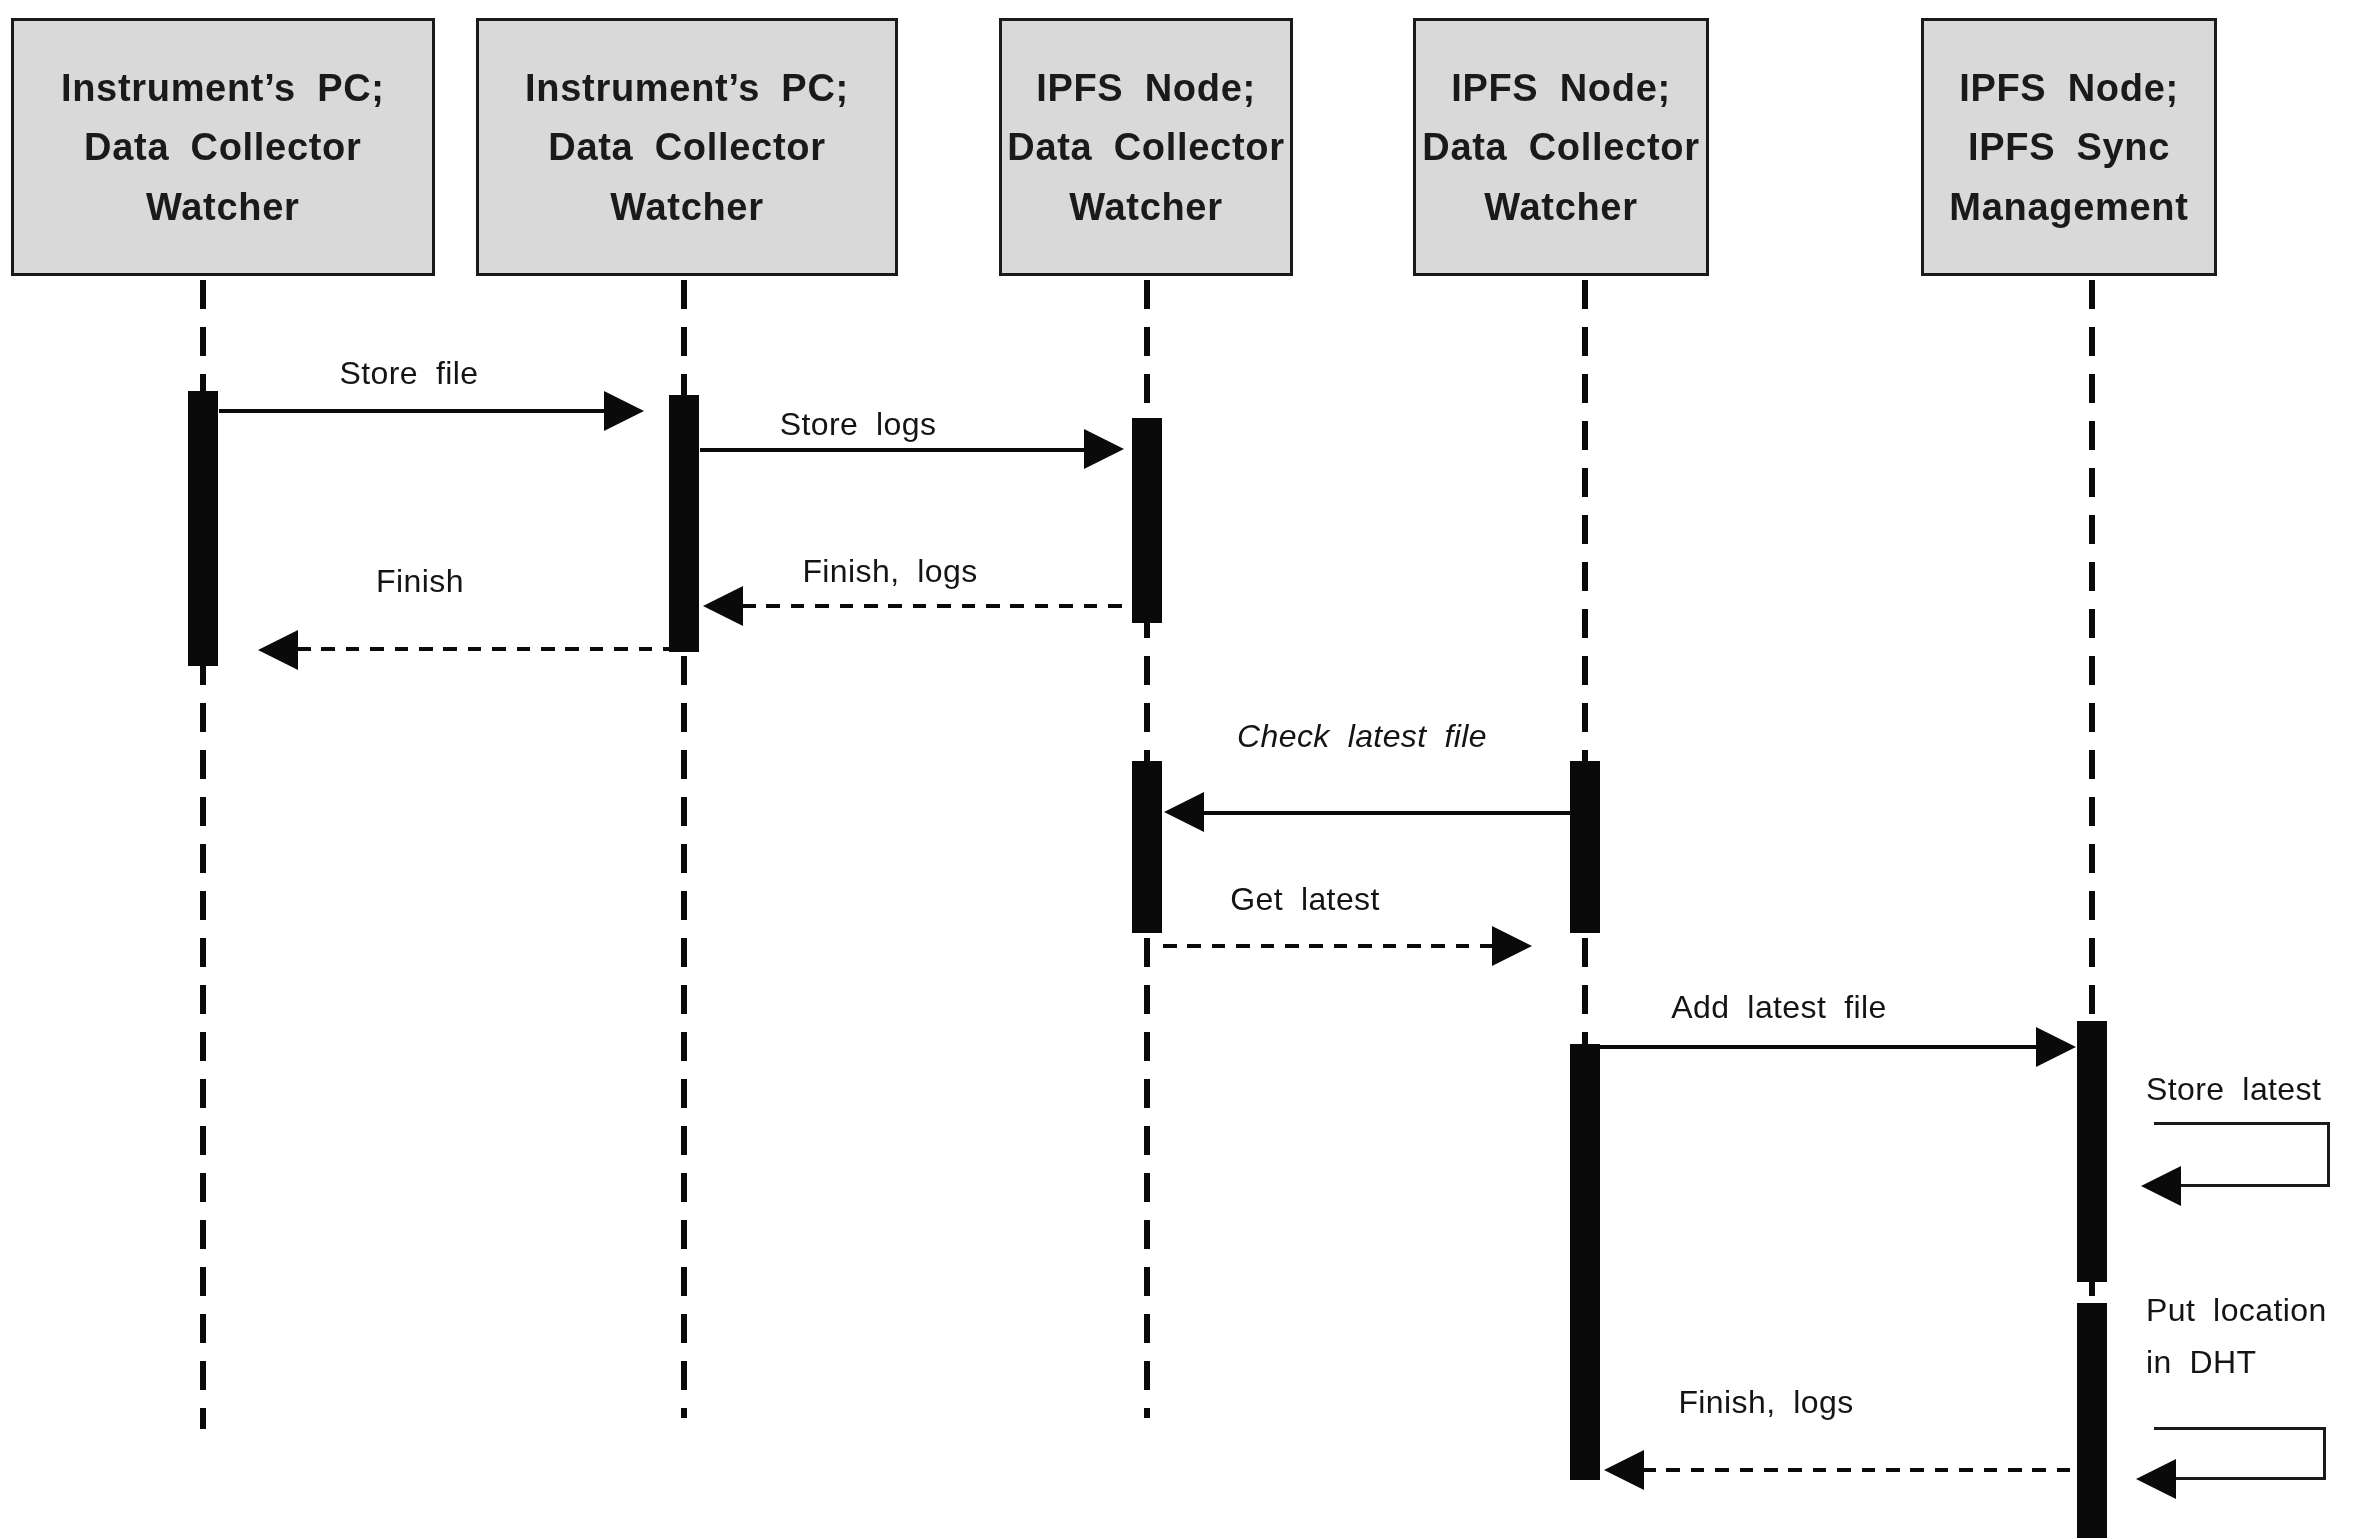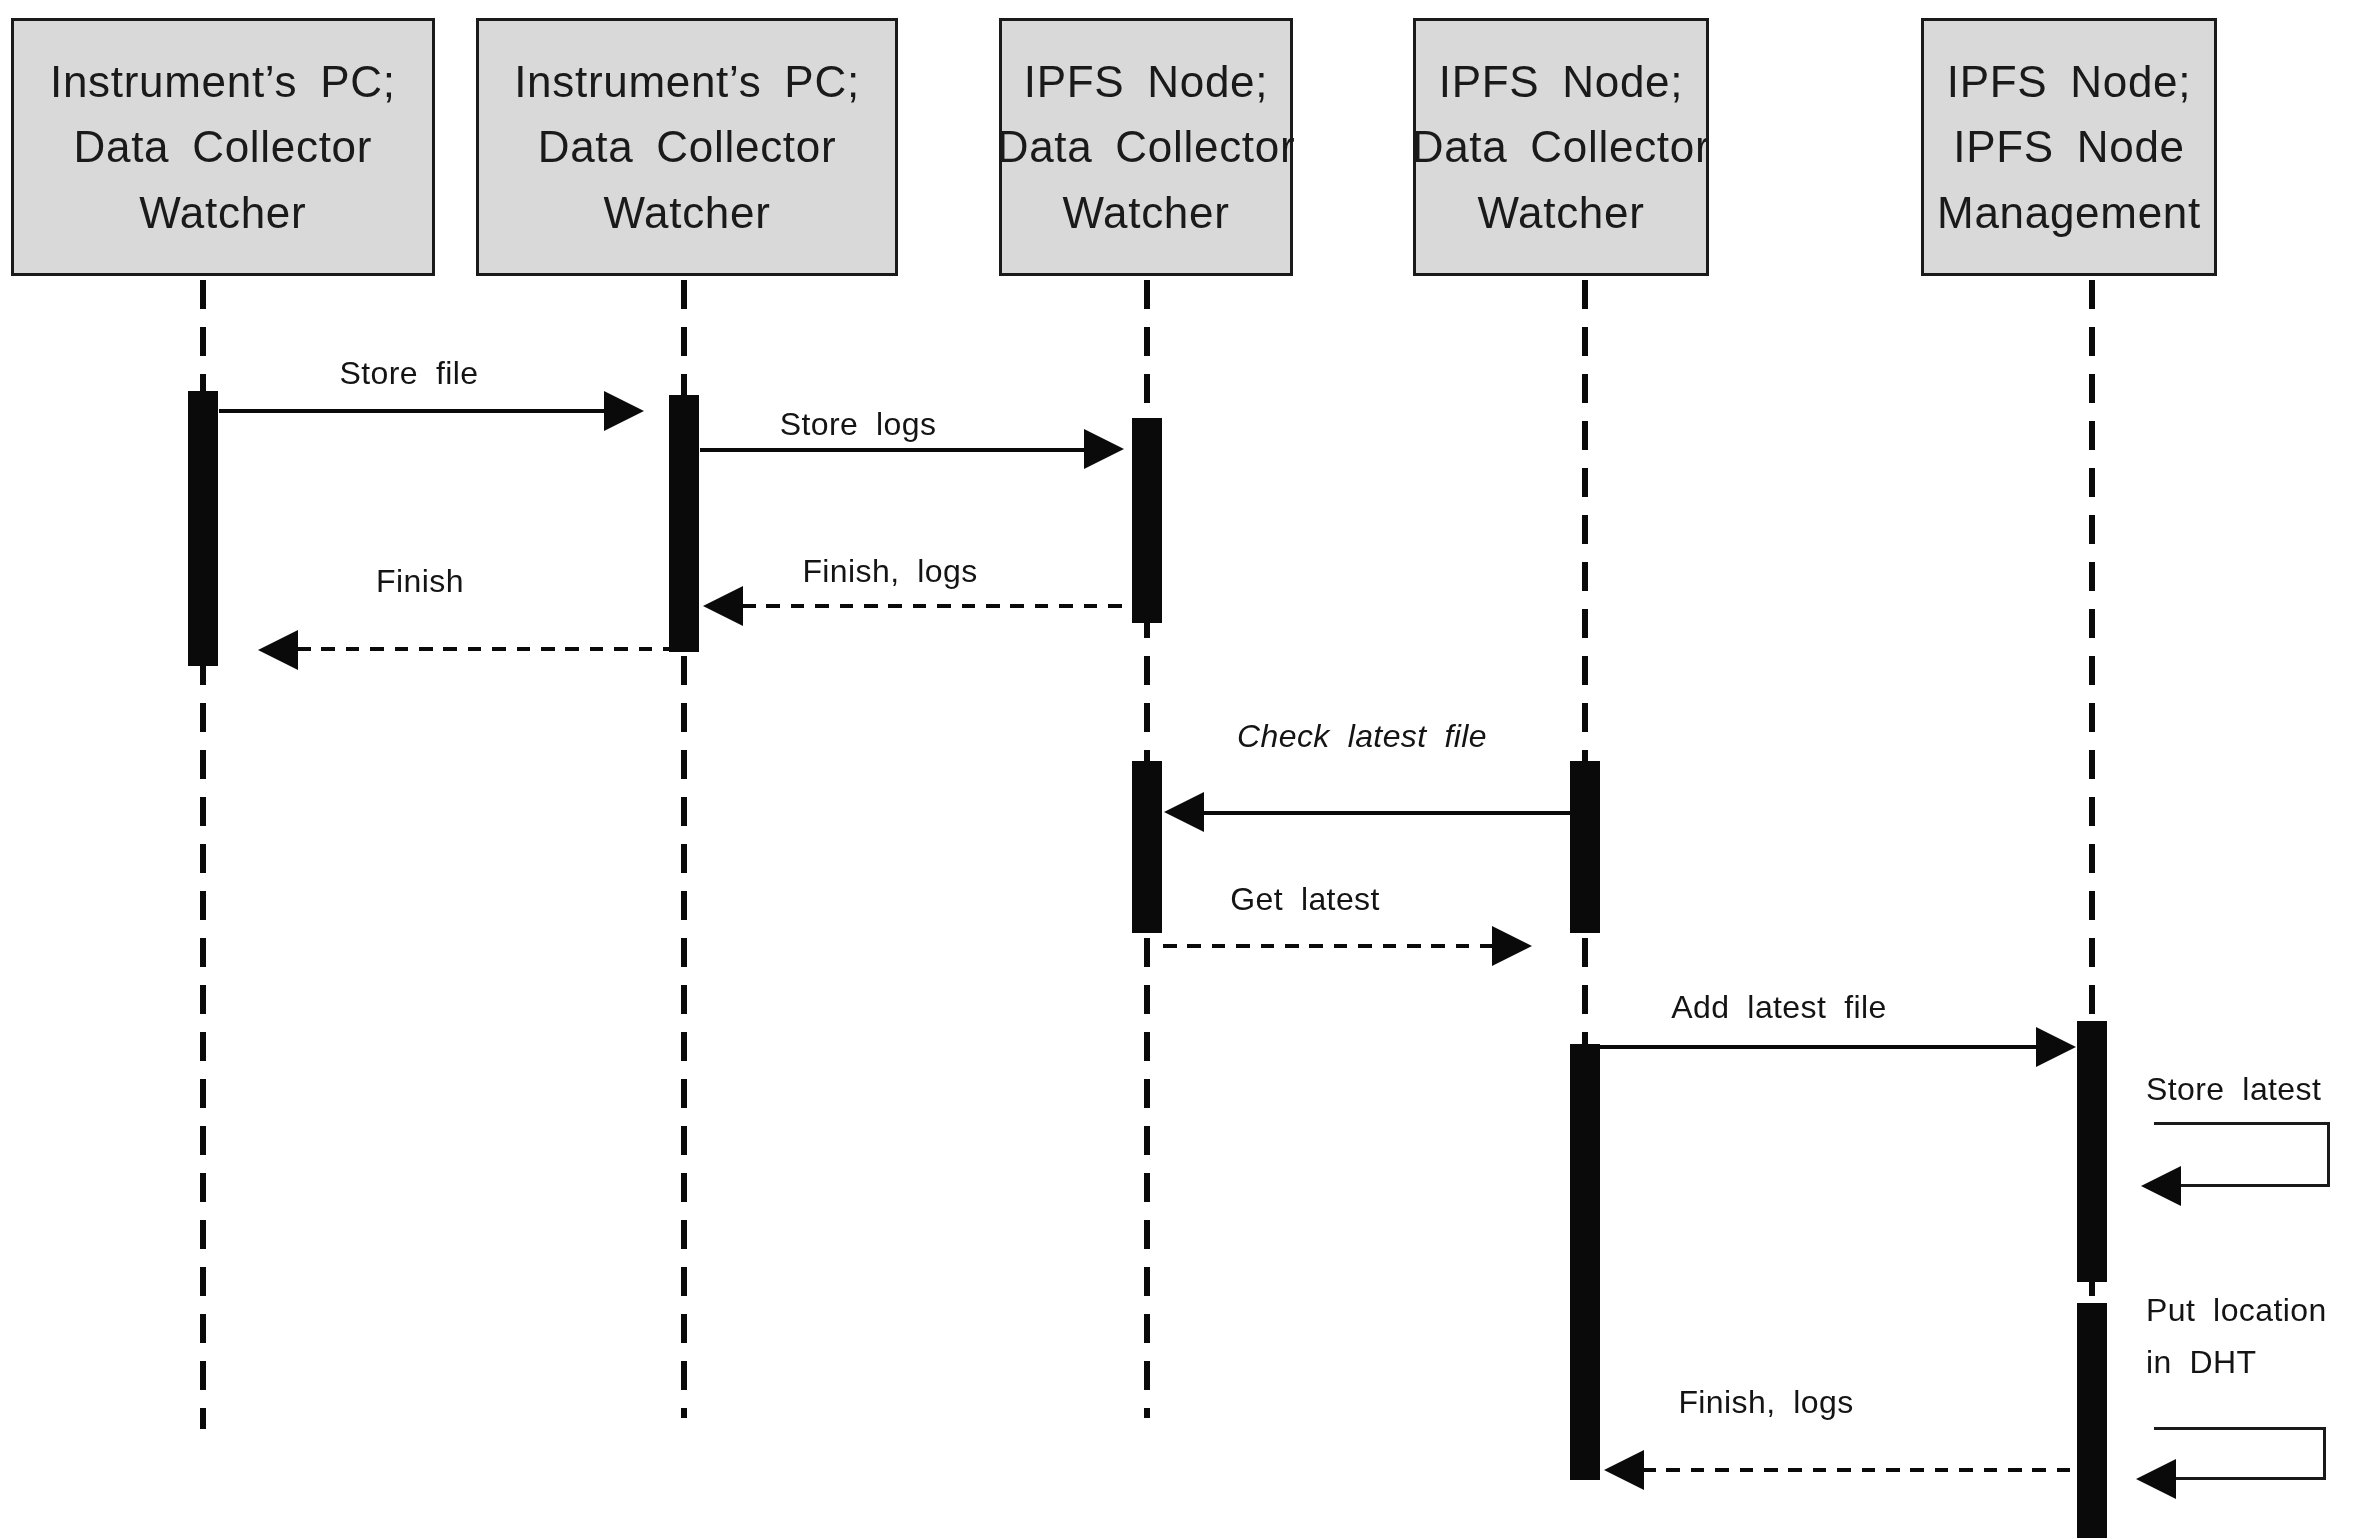--- a/index.html
+++ b/index.html
@@ -24,22 +24,22 @@
     background: #d9d9d9;
     border: 3.6px solid #1a1a1a;
     box-sizing: border-box;
     display: flex;
     flex-direction: column;
     justify-content: center;
     align-items: center;
     gap: 21.5px;
   }
   .actor-line {
-    font-size: 44px;
-    font-weight: normal;
+    font-size: 38px;
+    font-weight: bold;
     letter-spacing: 0.7px;
     word-spacing: 10px;
     color: #1a1a1a;
     line-height: 1;
     white-space: nowrap;
   }
   
   .lifeline {
     position: absolute;
     width: 5.7px;
@@ -137,21 +137,21 @@
     <div class="actor-line">Data  Collector</div>
     <div class="actor-line">Watcher</div>
   </div>
   <div class="actor" style="left:1413px; width:296px;">
     <div class="actor-line">IPFS  Node;</div>
     <div class="actor-line">Data  Collector</div>
     <div class="actor-line">Watcher</div>
   </div>
   <div class="actor" style="left:1921px; width:296px;">
     <div class="actor-line">IPFS  Node;</div>
-    <div class="actor-line">IPFS  Node</div>
+    <div class="actor-line">IPFS  Sync</div>
     <div class="actor-line">Management</div>
   </div>
 
   <div class="lifeline" style="left:200px;  top:280px; height:1149px;"></div>
   <div class="lifeline" style="left:681px;  top:280px; height:1138px;"></div>
   <div class="lifeline" style="left:1144px; top:280px; height:1138px;"></div>
   <div class="lifeline" style="left:1582px; top:280px; height:768px;"></div>
   <div class="lifeline" style="left:2089px; top:280px; height:1027px;"></div>
 
   <div class="activation" style="left:188px;  top:391px;  height:275px;"></div>

